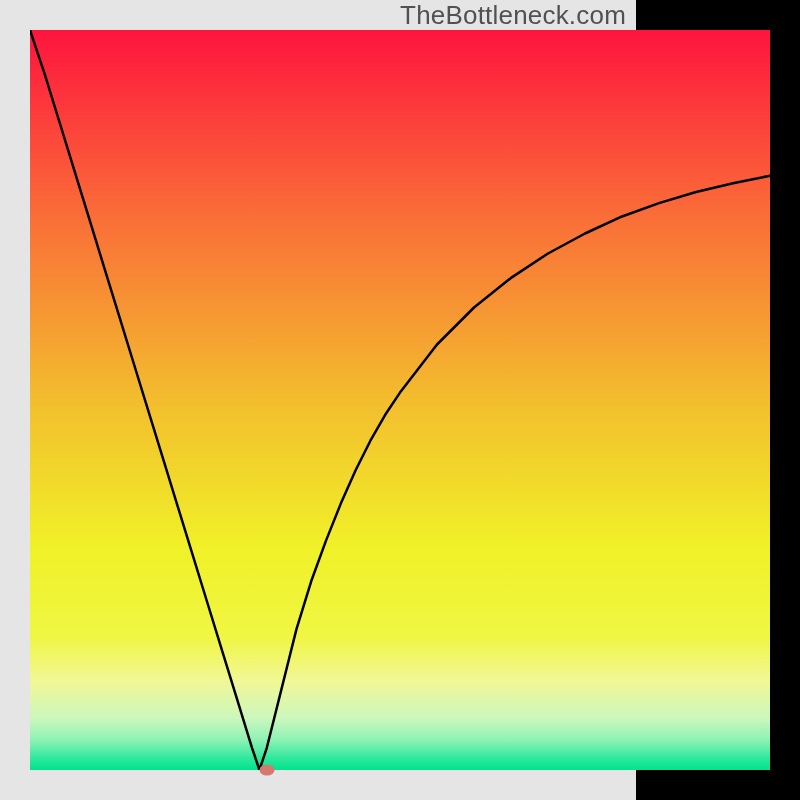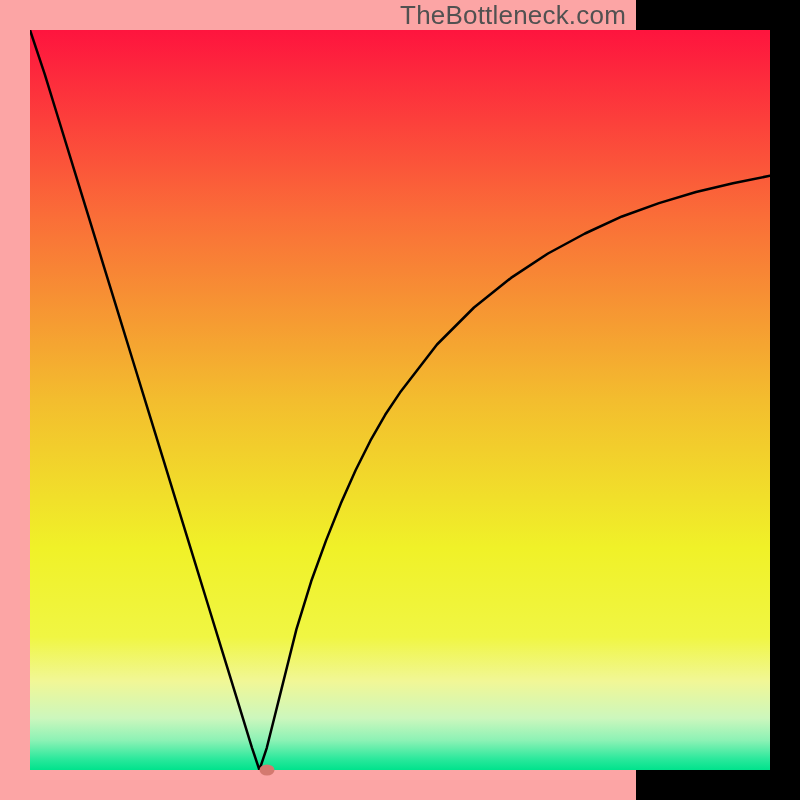--- a/index.html
+++ b/index.html
@@ -8,21 +8,21 @@
     width: 800px;
     height: 800px;
     background: #000;
     overflow: hidden;
     font-family: Arial, Helvetica, sans-serif;
   }
   .outer {
     position: relative;
     width: 636px;
     height: 800px;
-    background: #fca5a5;
+    background: #e5e5e5;
   }
   .watermark {
     position: absolute;
     top: 0px;
     right: 10px;
     color: #515151;
     font-size: 26px;
     font-weight: 400;
     letter-spacing: 0.2px;
     z-index: 5;

